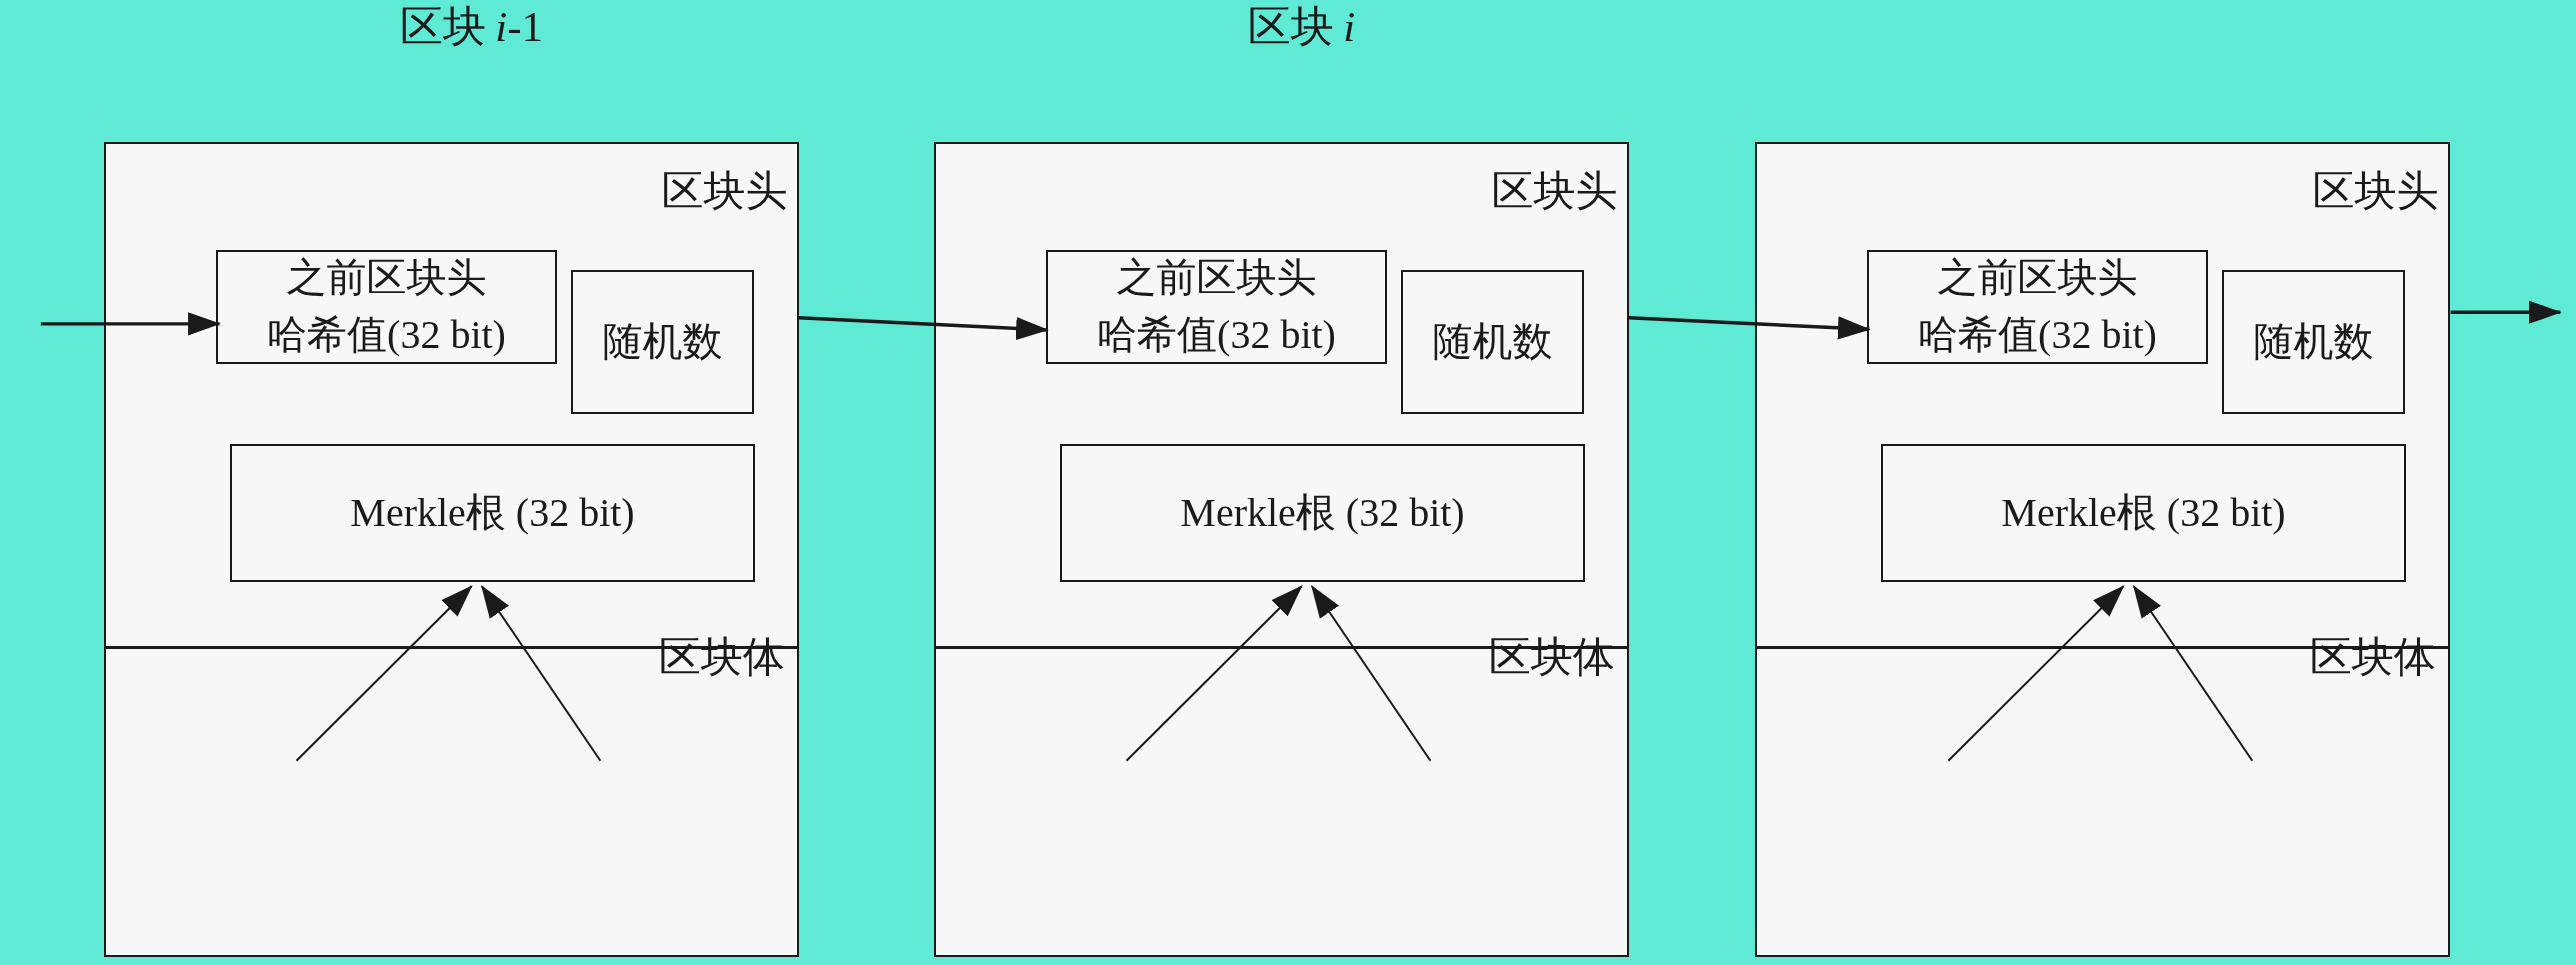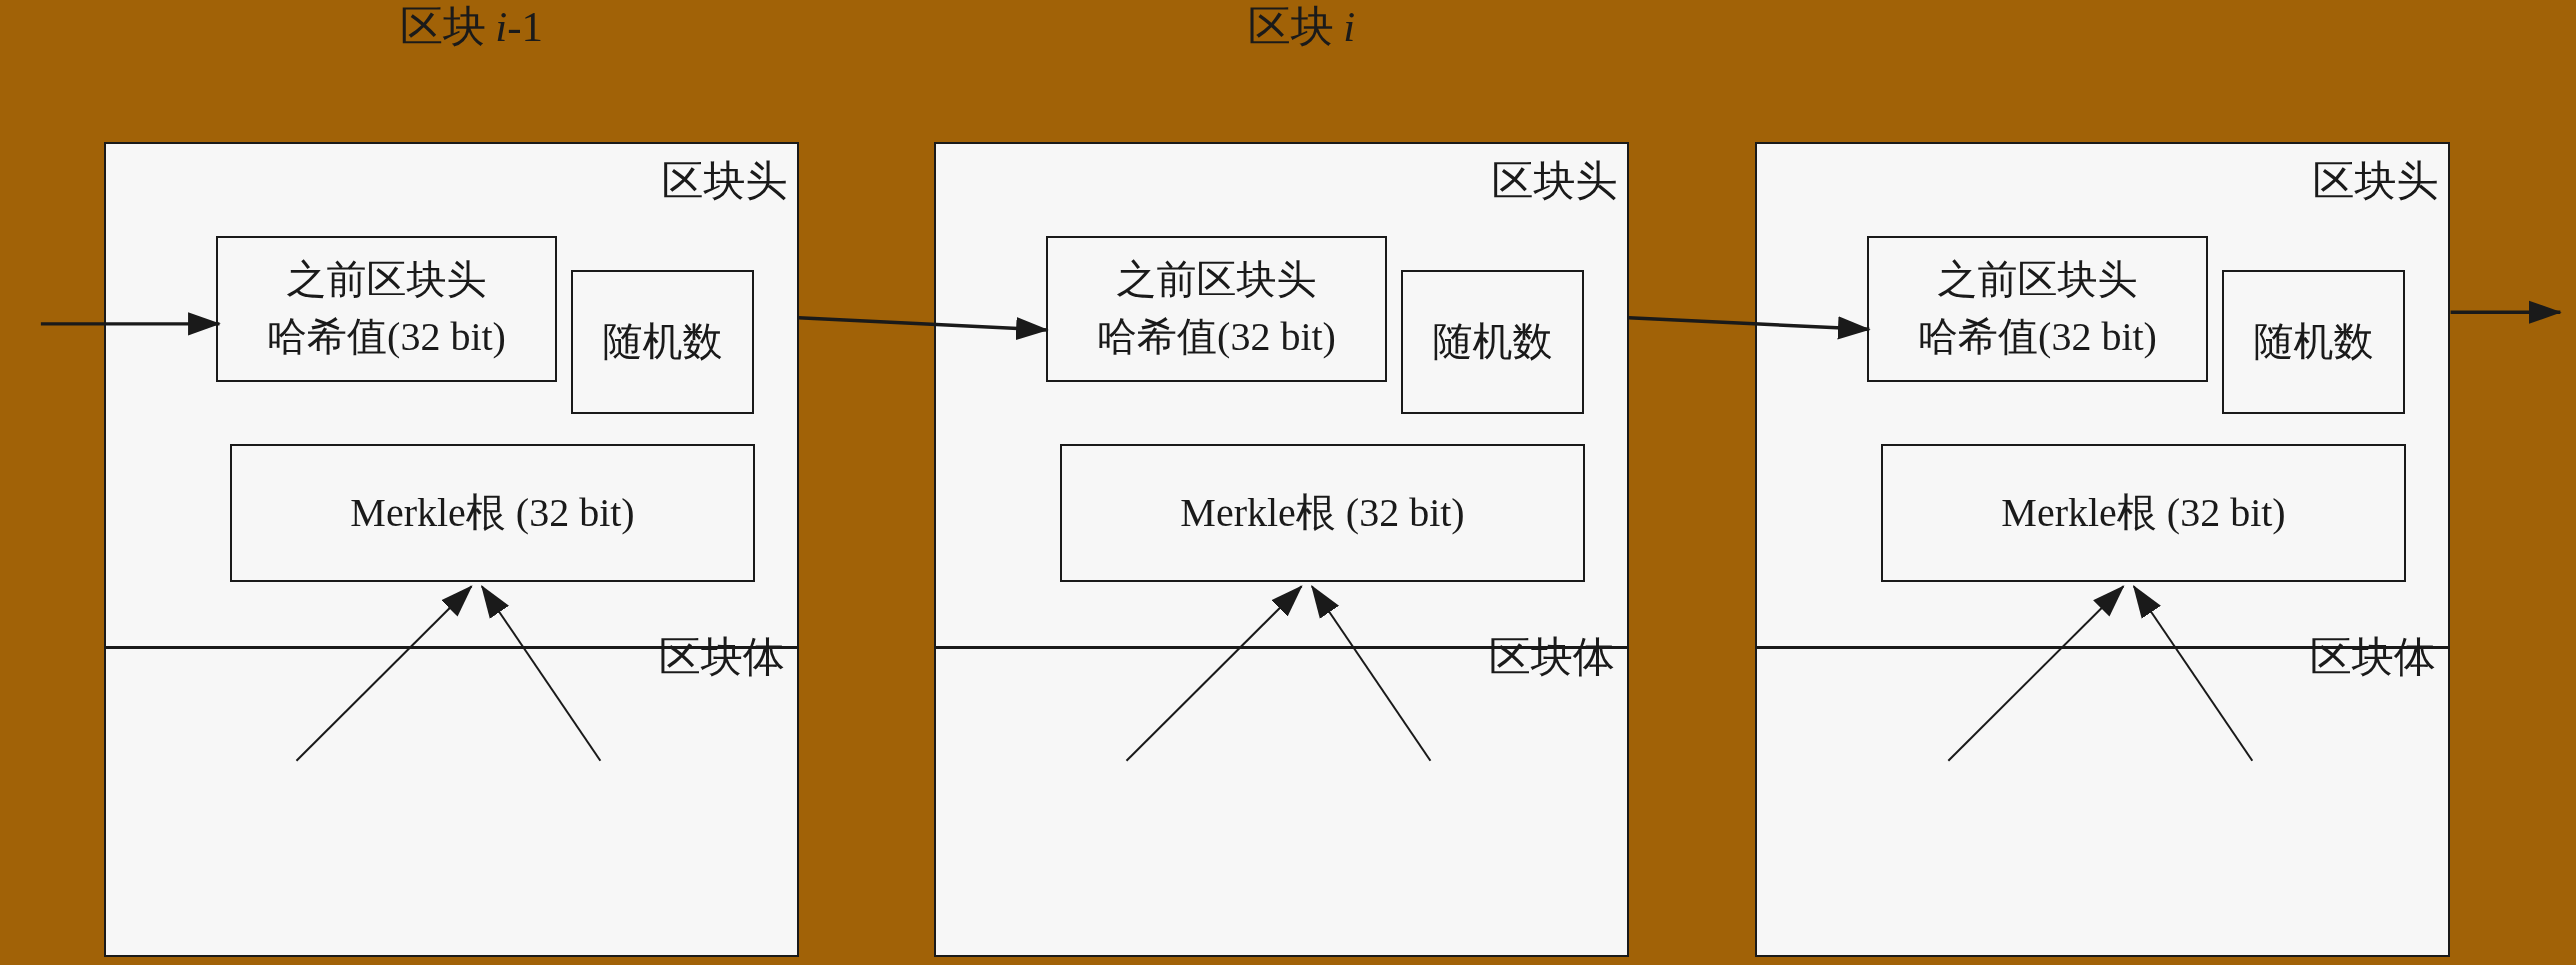--- a/index.html
+++ b/index.html
@@ -3,48 +3,48 @@
 <meta charset="utf-8">
 <style>
   html,body{margin:0;padding:0;}
   body{
     width:2576px;height:966px;
     background:#f7f7f7;
     font-family:"Liberation Serif","DejaVu Serif",serif;
     color:#1a1a1a;
     overflow:hidden;
   }
-  .canvas{position:relative;width:2576px;height:966px;background:#a16207;}
+  .canvas{position:relative;width:2576px;height:966px;background:#5eead4;}
 
   .block-title{
     position:absolute;top:1.4px;width:695px;height:55px;
     font-size:43px;line-height:52px;text-align:center;
     color:#1a1a1a;white-space:nowrap;
   }
   .block-title .ital{font-style:italic;margin-left:0.22em;}
 
   .block{
     position:absolute;top:142px;width:695px;height:815px;
     border:2px solid #1a1a1a;box-sizing:border-box;
     background:#f7f7f7;
   }
   .zone-label{
     position:absolute;font-size:42px;line-height:44px;
     color:#1a1a1a;white-space:nowrap;
   }
-  .zone-label.header{top:15px;right:9.5px;}
+  .zone-label.header{top:25px;right:9.5px;}
   .zone-label.body{top:491px;right:12.3px;}
 
   .inner-box{
     position:absolute;border:2px solid #1a1a1a;box-sizing:border-box;
     display:flex;flex-direction:column;align-items:center;justify-content:center;
     text-align:center;background:#f7f7f7;font-size:40px;line-height:1.42;
     white-space:nowrap;
   }
-  .prev-hash{left:110px;top:92px;width:341px;height:146px;}
+  .prev-hash{left:110px;top:106px;width:341px;height:114px;}
   .nonce{left:465px;top:126px;width:183px;height:144px;}
   .merkle{left:124px;top:300px;width:525px;height:138px;}
 
   .divider{
     position:absolute;left:-2px;right:-2px;top:502px;height:2.7px;
     background:#1a1a1a;
   }
 
   svg.overlay{position:absolute;left:0;top:0;width:2576px;height:966px;pointer-events:none;}
 </style>

